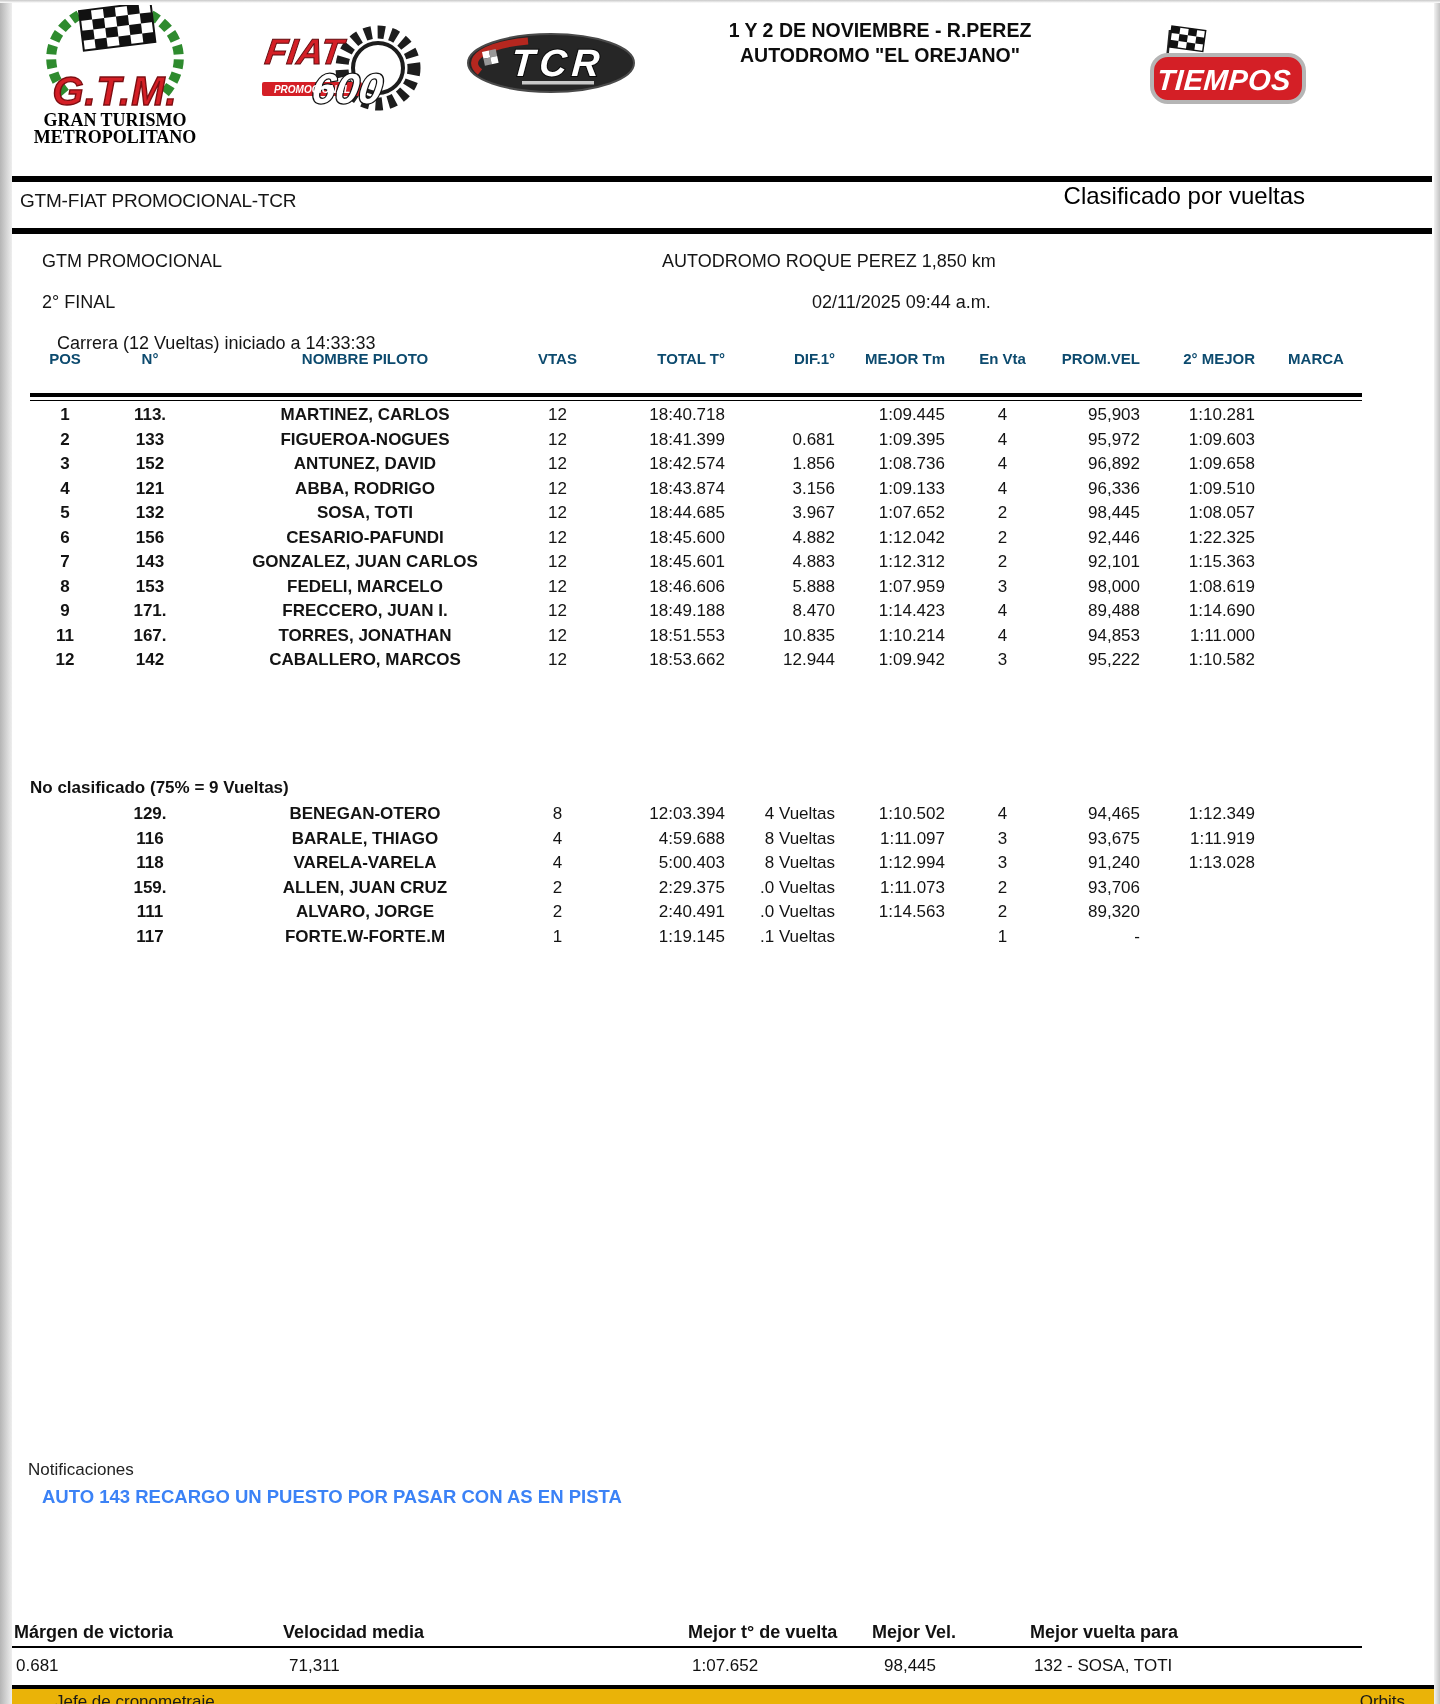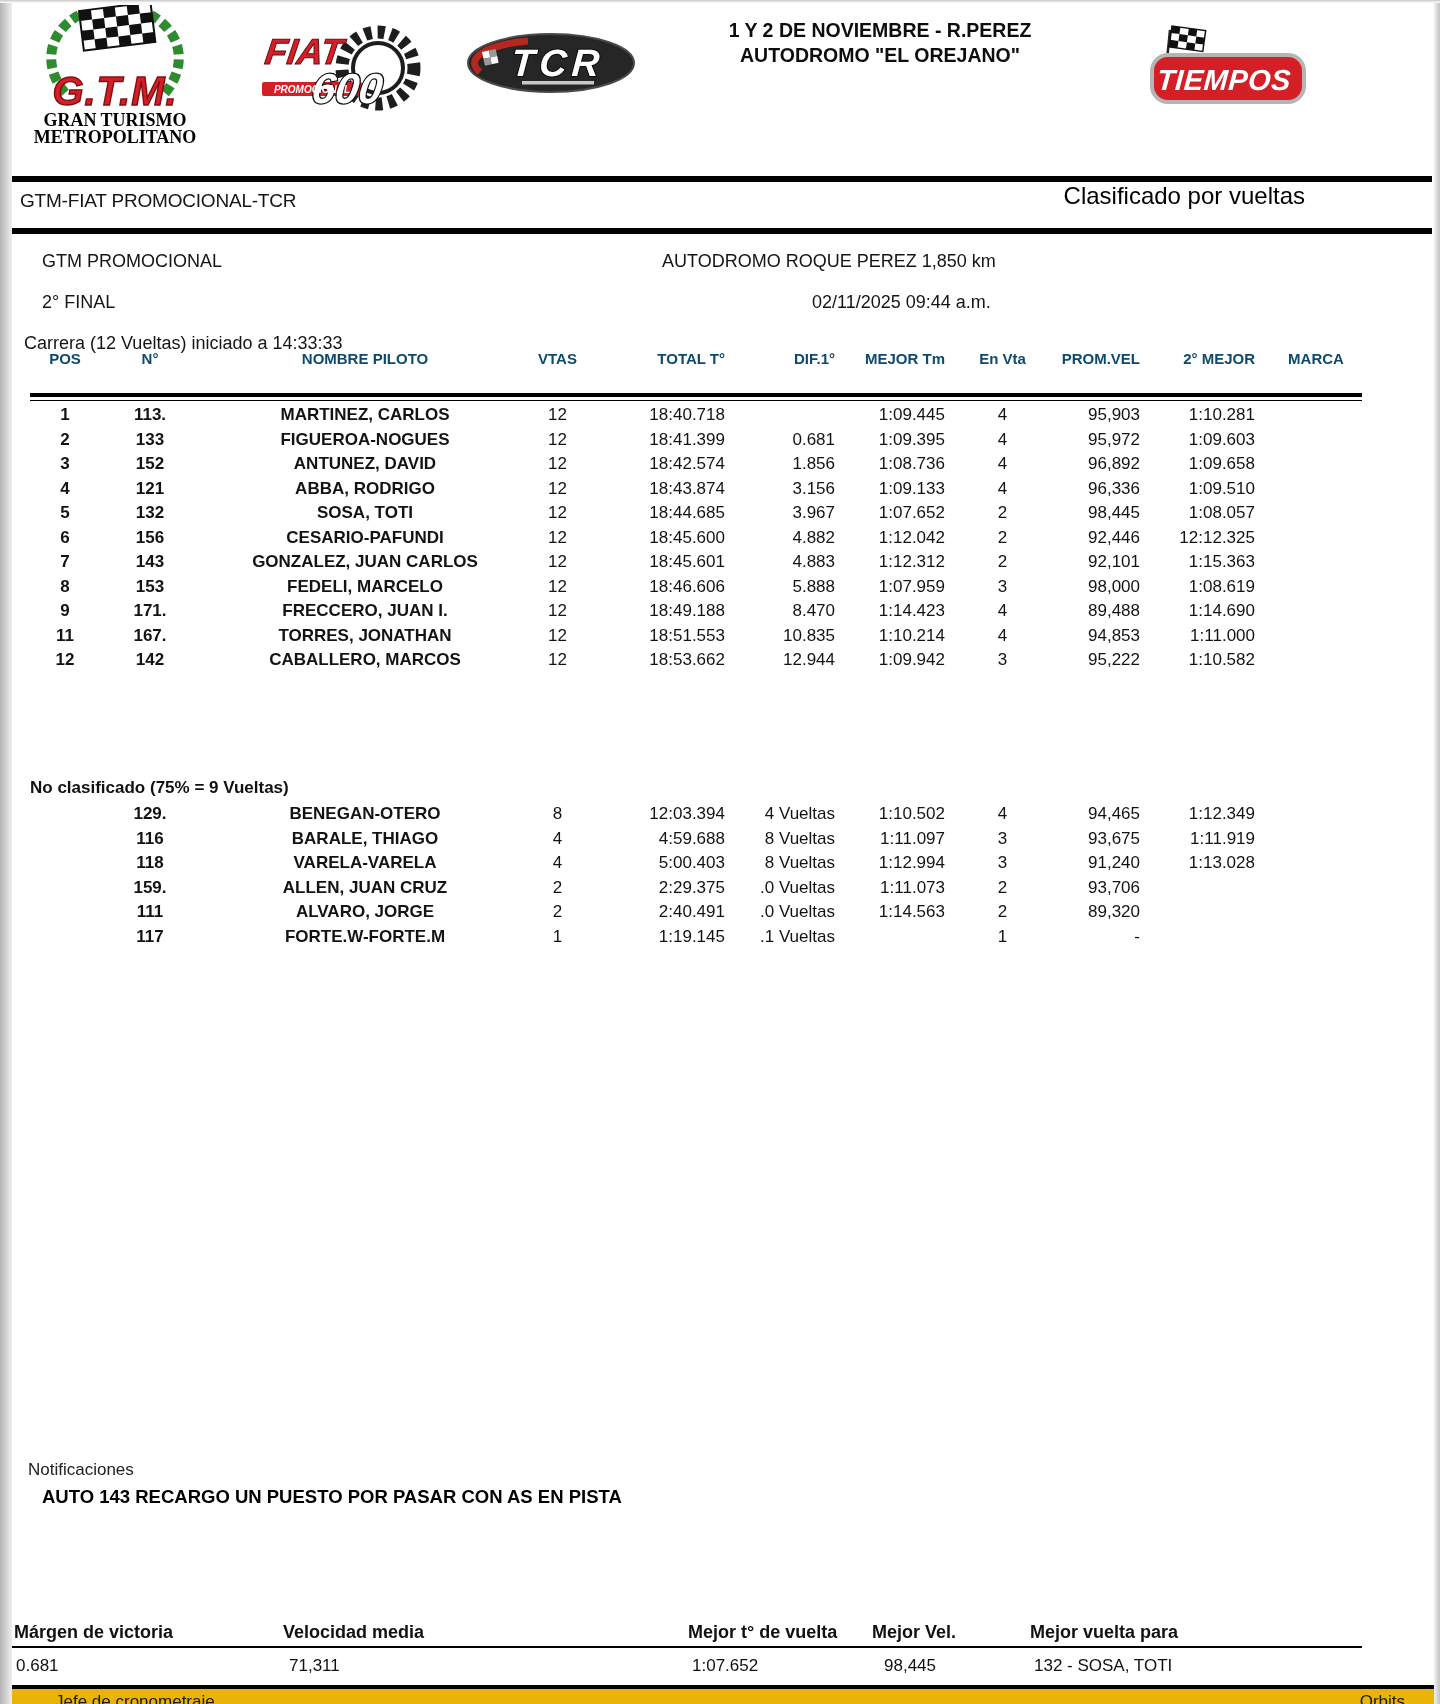--- a/index.html
+++ b/index.html
@@ -15,21 +15,21 @@
   .info{font-size:18px;color:#151515;white-space:nowrap;}
   .event{left:700px;top:18px;width:360px;text-align:center;font-weight:bold;font-size:19.5px;line-height:25px;color:#0d0d0d;}
   table.res{border-collapse:collapse;table-layout:fixed;width:1332px;}
   table.res th{font-weight:bold;font-size:15px;vertical-align:bottom;padding:0 0 8px 0;white-space:nowrap;color:#0c4a6e;}
   table.res td{font-size:17px;height:24.5px;line-height:24.5px;padding:0;white-space:nowrap;color:#131313;}
   table.res .r{text-align:right;padding-right:10px;}
   table.res .c{text-align:center;}
   table.res .b{font-weight:bold;}
   .noclas{left:30px;top:778px;font-weight:bold;font-size:17px;}
   .notif-label{left:28px;top:1460px;font-size:17px;color:#222;}
-  .notif-text{left:42px;top:1486px;font-size:18.5px;font-weight:bold;color:#000000;}
+  .notif-text{left:42px;top:1486px;font-size:18.5px;font-weight:bold;color:#3b82f6;}
   .sum-h{top:1622px;font-weight:bold;font-size:18px;white-space:nowrap;}
   .sum-v{top:1656px;font-size:17px;white-space:nowrap;}
   .footbar{left:0;right:0;top:1685px;bottom:0;background:#eab308;border-top:4px solid #000;}
   .footbar span{position:absolute;top:3px;font-size:17px;color:#1a1a1a;white-space:nowrap;}
 </style>
 </head>
 <body>
 
 <div class="canvas">
 
@@ -106,21 +106,21 @@
 
   <div class="abs rule" style="left:12px;right:8px;top:176px;height:6px;"></div>
   <div class="abs titlebar-left">GTM-FIAT PROMOCIONAL-TCR</div>
   <div class="abs titlebar-right">Clasificado por vueltas</div>
   <div class="abs rule" style="left:12px;right:8px;top:228px;height:6px;"></div>
 
   <div class="abs info" style="left:42px;top:251px;text-align:center;">GTM PROMOCIONAL</div>
   <div class="abs info" style="left:662px;top:251px;">AUTODROMO ROQUE PEREZ 1,850 km</div>
   <div class="abs info" style="left:42px;top:292px;">2° FINAL</div>
   <div class="abs info" style="left:812px;top:292px;">02/11/2025 09:44 a.m.</div>
-  <div class="abs info" style="left:24px;top:333px;">Carrera (12 Vueltas) iniciado a 14:33:33</div>
+  <div class="abs info" style="left:57px;top:333px;">Carrera (12 Vueltas) iniciado a 14:33:33</div>
 
   <div class="abs" style="left:35px;top:350px;width:1332px;">
     <table class="res">
       <colgroup id="cg1">
           <col style="width: 60px;">
           <col style="width: 110px;">
           <col style="width: 320px;">
           <col style="width: 65px;">
           <col style="width: 145px;">
           <col style="width: 110px;">
@@ -233,21 +233,21 @@
           <tr>
             <td class="c b">6</td>
             <td class="c b">156</td>
             <td class="c b">CESARIO-PAFUNDI</td>
             <td class="c">12</td>
             <td class="r">18:45.600</td>
             <td class="r">4.882</td>
             <td class="r">1:12.042</td>
             <td class="c">2</td>
             <td class="r">92,446</td>
-            <td class="r">12:12.325</td>
+            <td class="r">1:22.325</td>
             <td class="c"></td>
           </tr>
           <tr>
             <td class="c b">7</td>
             <td class="c b">143</td>
             <td class="c b">GONZALEZ, JUAN CARLOS</td>
             <td class="c">12</td>
             <td class="r">18:45.601</td>
             <td class="r">4.883</td>
             <td class="r">1:12.312</td>

